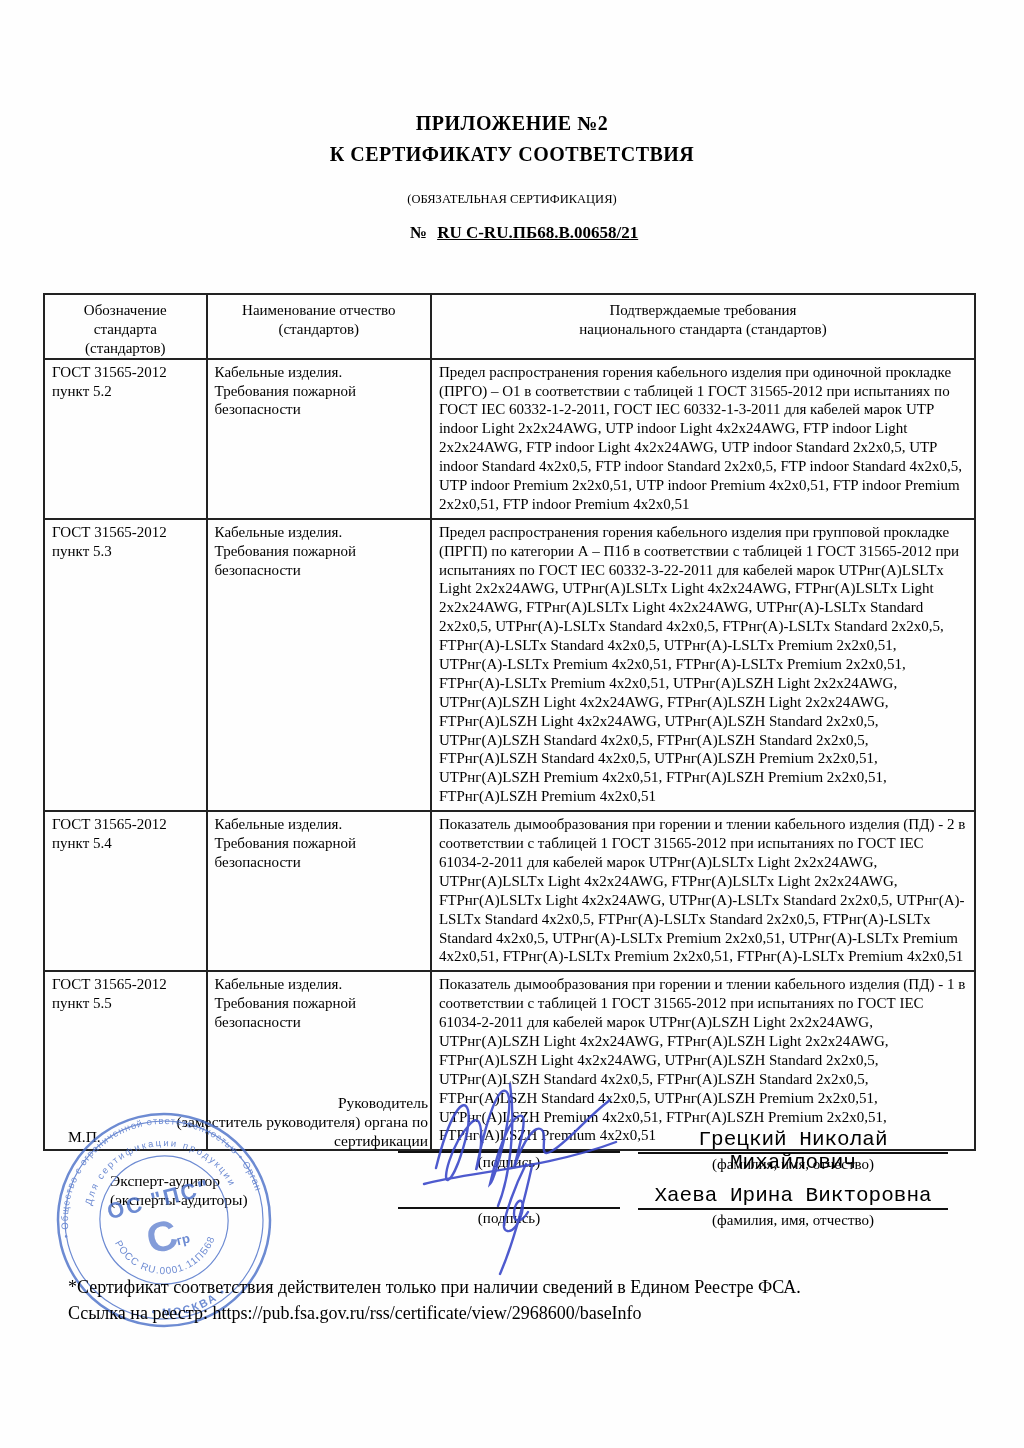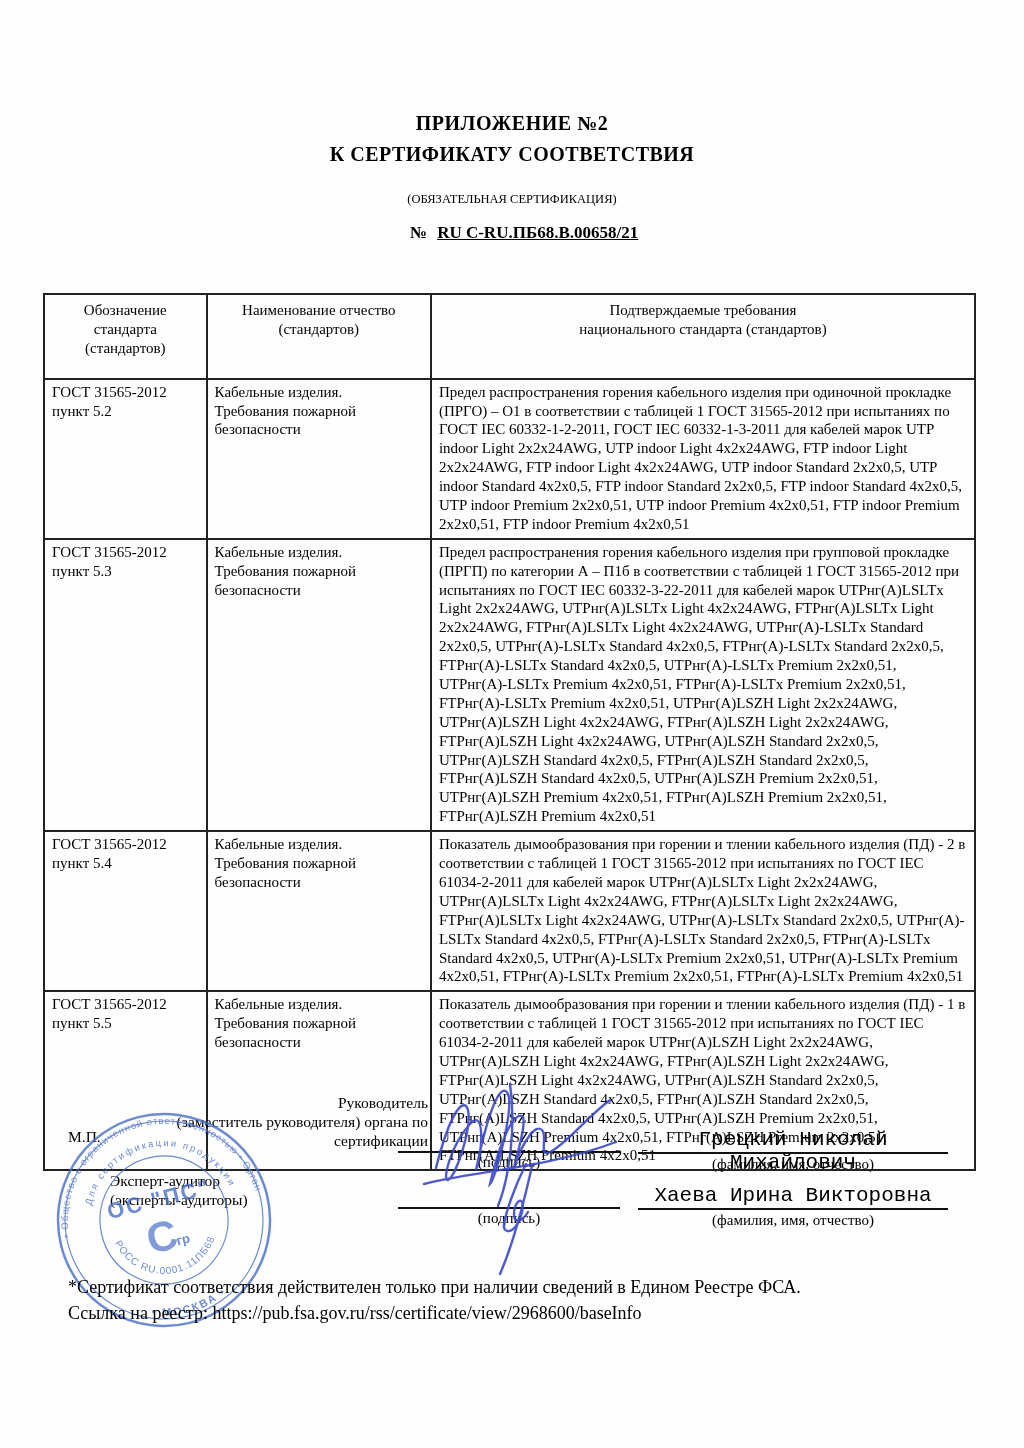--- a/index.html
+++ b/index.html
@@ -24,21 +24,21 @@
   table.std{
     position:absolute;left:43px;top:293px;
     width:933px;border-collapse:collapse;
     font-size:15px;line-height:1.26;
   }
   table.std th,table.std td{
     border:2px solid #222;
     vertical-align:top;
     padding:3px 7px 4px 7px;
   }
-  table.std th{font-weight:normal;text-align:center;white-space:pre-line;padding-top:6px;padding-bottom:20px;}
+  table.std th{font-weight:normal;text-align:center;white-space:pre-line;padding-top:6px;padding-bottom:0;}
   .col-designation{width:152px;}
   .col-name{width:218px;}
   .col-req{width:563px;}
   td.cell-designation{white-space:pre-line;}
   td.cell-name{white-space:pre-line;}
   tr.r1 td{height:138px;}
   tr.r2 td{height:248px;}
   tr.r3 td{height:138px;}
   tr.r4 td{height:158px;}
   

